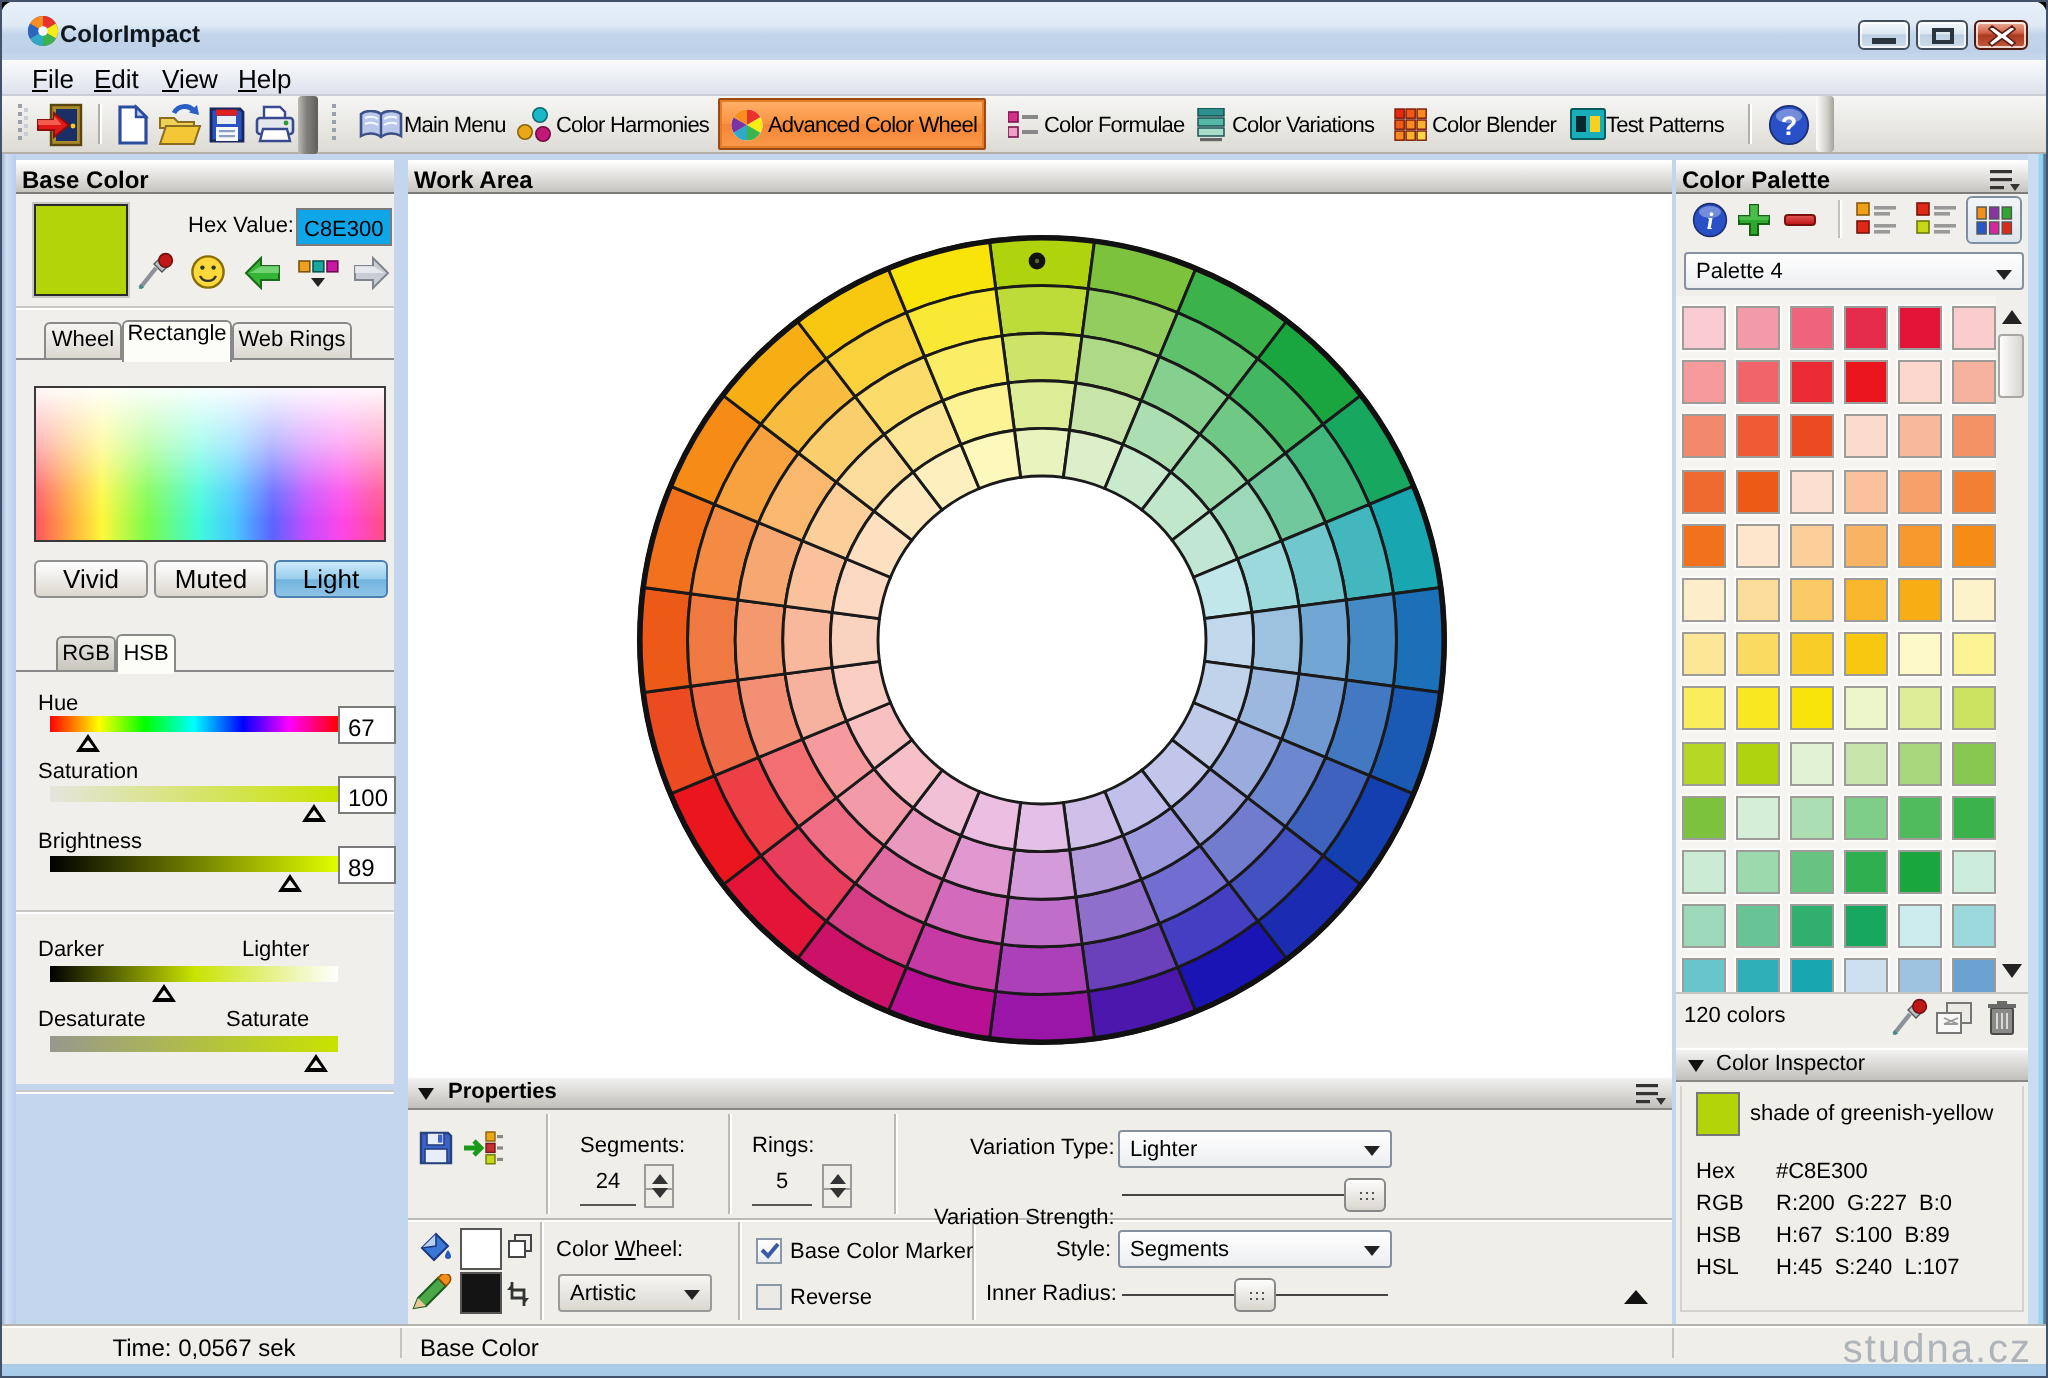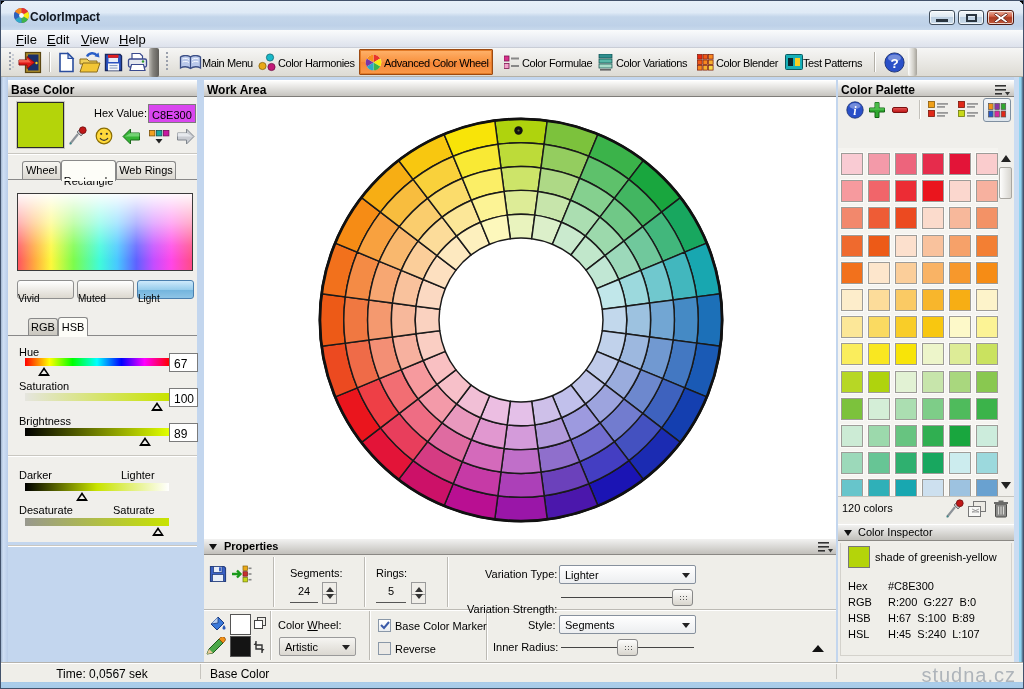--- a/index.html
+++ b/index.html
@@ -15,21 +15,21 @@
 .hdr{top:80px;height:17px;background:linear-gradient(#fcfcfb,#c6c4bf);border-bottom:1px solid #7e7c78;border-top:1px solid #fff}
 .hdr span{position:absolute;left:3px;top:2px;font-weight:700;font-size:12px}
 .lpanel{left:8px;top:97px;width:189px;height:445px;background:#f0efeb}
 .workarea{left:204px;top:97px;width:632px;height:441px;background:#fff}
 .rpanel{left:838px;top:97px;width:176px;height:566px;background:#f0efeb}
 .lbl{position:absolute;font-size:11px;white-space:nowrap}
 .vbox{position:absolute;width:29px;height:19px;border:1px solid #7b7b7b;background:#fff;font-size:12px;padding:3px 0 0 4px}
 .bar{position:absolute;width:144px;height:8px;left:17px}
 .tri{position:absolute;width:0;height:0;border-left:6px solid transparent;border-right:6px solid transparent;border-bottom:9px solid #000}
 .tri:after{content:"";position:absolute;left:-3.5px;top:3.2px;width:0;height:0;border-left:3.5px solid transparent;border-right:3.5px solid transparent;border-bottom:4.8px solid #f0efeb}
-.btn3{position:absolute;top:183px;width:57px;height:19px;border:1px solid #8f8f8f;border-radius:3px;background:linear-gradient(#ffffff,#dcd8cf);text-align:left;padding-top:12px;font-size:10px}
+.btn3{position:absolute;top:183px;width:57px;height:19px;border:1px solid #8f8f8f;border-radius:3px;background:linear-gradient(#ffffff,#dcd8cf);text-align:center;padding-top:1px;font-size:13px}
 .tab{position:absolute;border:1px solid #898989;border-bottom:none;border-radius:3px 3px 0 0;background:linear-gradient(#f6f5f1,#d9d6cf);font-size:11px;text-align:center}
 .tab.act{background:#fdfdf8}
 .sep{position:absolute;background:#c9c7c1;box-shadow:0 1px 0 #fff}
 .ddl{position:absolute;height:19px;border:1px solid #87919e;border-radius:2px;background:linear-gradient(#ffffff,#eceef0);font-size:11px;padding:3px 0 0 5px}
 .ddl .ar{position:absolute;right:5px;top:7px;width:0;height:0;border-left:4px solid transparent;border-right:4px solid transparent;border-top:5px solid #222}
 .spin{position:absolute;width:15px;height:22px;border:1px solid #9a9a9a;background:#efede8}
 .spin:before{content:"";position:absolute;left:3px;top:4px;border-left:4px solid transparent;border-right:4px solid transparent;border-bottom:5px solid #333}
 .spin:after{content:"";position:absolute;left:3px;bottom:4px;border-left:4px solid transparent;border-right:4px solid transparent;border-top:5px solid #333}
 .spin i{position:absolute;left:0;top:10.5px;width:13px;height:1px;background:#9a9a9a}
 .slider{position:absolute;height:1px;background:#444}
@@ -227,21 +227,21 @@
       <rect x="0" y="1" width="11" height="1.6" fill="#333"></rect>
       <rect x="0" y="5" width="11" height="1.6" fill="#333"></rect>
       <rect x="0" y="9" width="7" height="1.6" fill="#333"></rect>
       <path d="M10 8 l5 0 -2.5 3.5z" fill="#333"></path>
     </svg>
 </div>
 
 <div class="abs lpanel">
     <div class="abs" style="left:9px;top:5px;width:47px;height:46px;background:#b4d40a;border:1px solid #2a2a2a;box-shadow:0 0 0 1px #c9c7c1"></div>
 <div class="lbl" style="left:86px;top:10px">Hex Value:</div>
-<div class="abs" style="left:140px;top:7px;width:48px;height:19px;border:1px solid #7b7b7b;background:#d946ef;font-size:11px;padding:4px 0 0 3px">C8E300</div>
+<div class="abs" style="left:140px;top:7px;width:48px;height:19px;border:1px solid #7b7b7b;background:#0ea5e9;font-size:11px;padding:4px 0 0 3px">C8E300</div>
 
 <svg class="abs" style="left:60px;top:29px" width="19" height="20" viewBox="0 0 19 20">
 <path d="M2 18 L10 8" stroke="#8c9298" stroke-width="2.2"></path>
 <path d="M1.5 18.5 l2.5-0.6 -1.9-1.9 z" fill="#3a8888"></path>
 <path d="M9 6 l4 4 3-3 -4-4 z" fill="#b8bec4" stroke="#555" stroke-width="0.7"></path>
 <circle cx="14.8" cy="4.2" r="3.4" fill="#c01818" stroke="#701010" stroke-width="0.8"></circle>
 </svg>
 
 <svg class="abs" style="left:87px;top:30px" width="18" height="18" viewBox="0 0 18 18">
 <circle cx="9" cy="9" r="7.8" fill="#ffd93b" stroke="#8a6d00" stroke-width="1.2"></circle>
@@ -262,21 +262,21 @@
 <path d="M6.5 9 h7 l-3.5 4.5 z" fill="#222"></path>
 </svg>
 
 <svg class="abs" style="left:168px;top:31px" width="19" height="17" viewBox="0 0 19 17">
 <path d="M10.5 1 V5 H1.5 V12 H10.5 V16 L18 8.5 Z" fill="#c9ccd2" stroke="#80868e" stroke-width="1"></path>
 <path d="M10.5 5 H1.5 V8.5 L16 8.5 Z" fill="#eef0f4" opacity="0.8"></path>
 </svg>
 <div class="sep" style="left:0;top:56px;width:189px;height:1px"></div>
 
 <div class="tab" style="left:14px;top:64px;width:39px;height:19px;padding-top:2px">Wheel</div>
-<div class="tab act" style="left:53px;top:63px;width:55px;height:21px;padding-top:14px;z-index:2">Rectangle</div>
+<div class="tab act" style="left:53px;top:63px;width:55px;height:21px;padding-top:0;z-index:2">Rectangle</div>
 <div class="tab" style="left:108px;top:64px;width:60px;height:19px;padding-top:2px">Web Rings</div>
 <div class="abs" style="left:0;top:82px;width:189px;height:1px;background:#898989;z-index:1"></div>
 <div class="abs" style="left:54px;top:82px;width:53px;height:2px;background:#fdfdf8;z-index:3"></div>
 
 <div class="abs" style="left:9px;top:96px;width:176px;height:78px;border:1px solid #3a3a3a;background:linear-gradient(rgba(255,255,255,0.96),rgba(255,255,255,0.55) 38%,rgba(255,255,255,0.14) 68%,rgba(255,255,255,0) 88%),linear-gradient(90deg,#ff5560,#ffae3e 10%,#fdf83c 19%,#7cfc4c 32%,#40fbda 47%,#48c8ff 57%,#5e62ff 68%,#c44dff 78%,#ff46e8 88%,#ff4d86 100%)"></div>
 
 <div class="btn3" style="left:9px">Vivid</div>
 <div class="btn3" style="left:69px">Muted</div>
 <div class="btn3" style="left:129px;background:linear-gradient(#cde9fb,#98cdec 50%,#72b4dd 52%,#8ec4e6);border-color:#4a7fae">Light</div>
 
@@ -560,20 +560,21 @@
 <div class="abs" style="left:145px;top:1px;width:28px;height:24px;border:1px solid #7f8fa0;border-radius:3px;background:linear-gradient(#f2f5f8,#dde5ec)">
 <svg class="abs" style="left:4px;top:4px" width="19" height="15" viewBox="0 0 19 15">
 <rect x="0.5" y="0.5" width="4.6" height="6" fill="#f09018" stroke="#555" stroke-width="0.7"></rect>
 <rect x="6.8" y="0.5" width="4.6" height="6" fill="#8a35a5" stroke="#555" stroke-width="0.7"></rect>
 <rect x="13.1" y="0.5" width="4.6" height="6" fill="#2fa82f" stroke="#555" stroke-width="0.7"></rect>
 <rect x="0.5" y="8" width="4.6" height="6" fill="#2858c8" stroke="#555" stroke-width="0.7"></rect>
 <rect x="6.8" y="8" width="4.6" height="6" fill="#d828a0" stroke="#555" stroke-width="0.7"></rect>
 <rect x="13.1" y="8" width="4.6" height="6" fill="#e02818" stroke="#555" stroke-width="0.7"></rect>
 </svg>
 </div>
+<div class="ddl" style="left:4px;top:29px;width:170px;padding-top:3px">Palette 4<i class="ar" style="top:8px"></i></div>
 
 <div class="abs" style="left:0;top:51px;width:160px;height:348px;background:#f5f4f0;overflow:hidden">
 <div class="sw" style="left:3px;top:5px;background:#F9CBD3"></div>
       <div class="sw" style="left:30px;top:5px;background:#F39AA9"></div>
       <div class="sw" style="left:57px;top:5px;background:#ED647C"></div>
       <div class="sw" style="left:84px;top:5px;background:#E62C4C"></div>
       <div class="sw" style="left:111px;top:5px;background:#E31438"></div>
       <div class="sw" style="left:138px;top:5px;background:#FACCCD"></div>
       <div class="sw" style="left:3px;top:32px;background:#F69A9E"></div>
       <div class="sw" style="left:30px;top:32px;background:#F1656A"></div>

